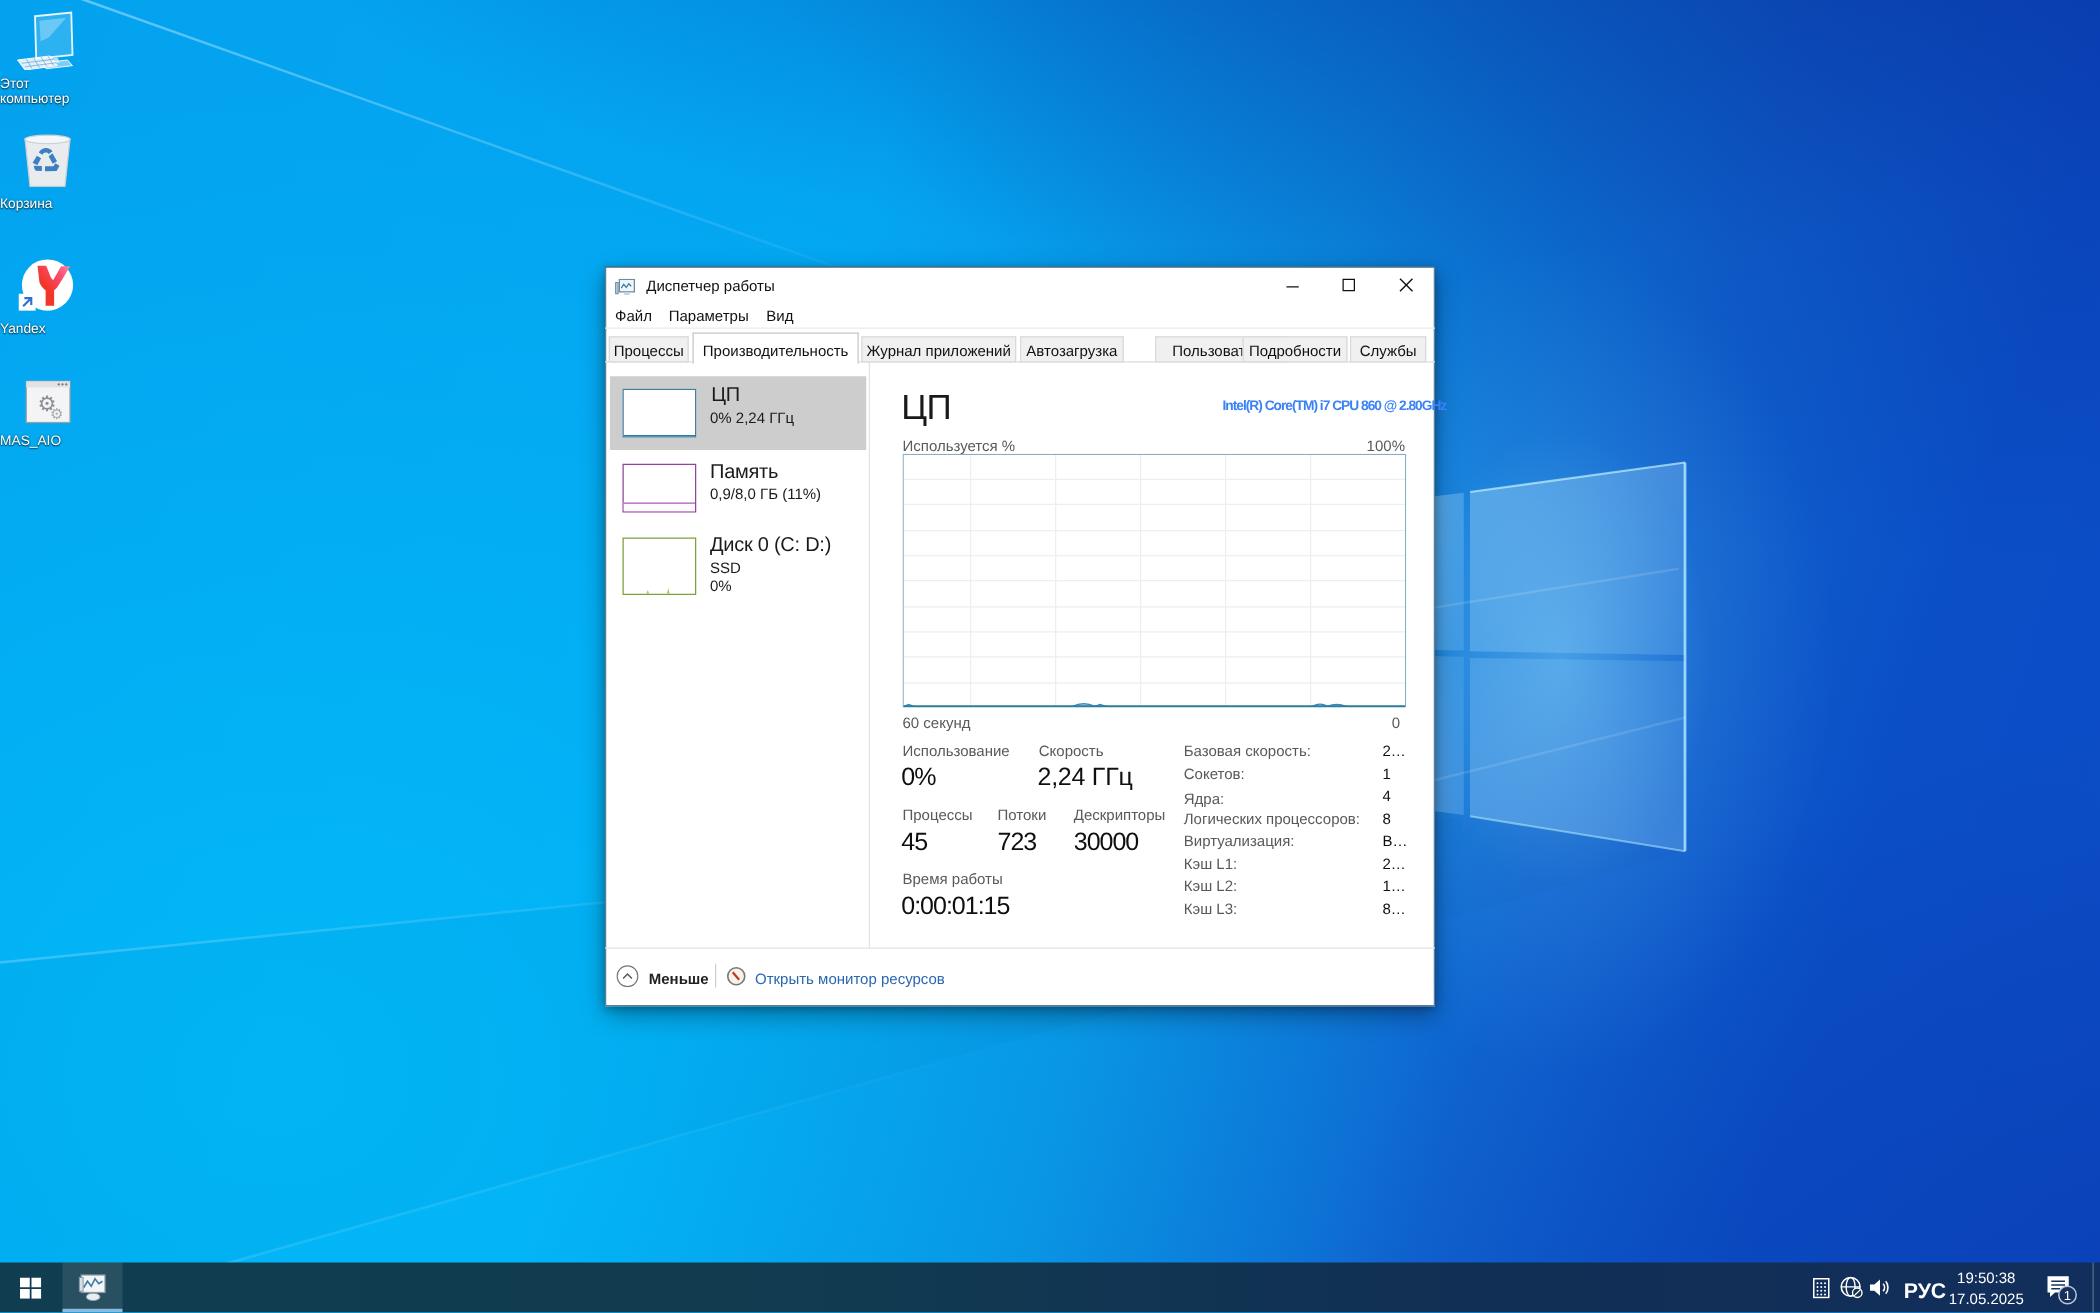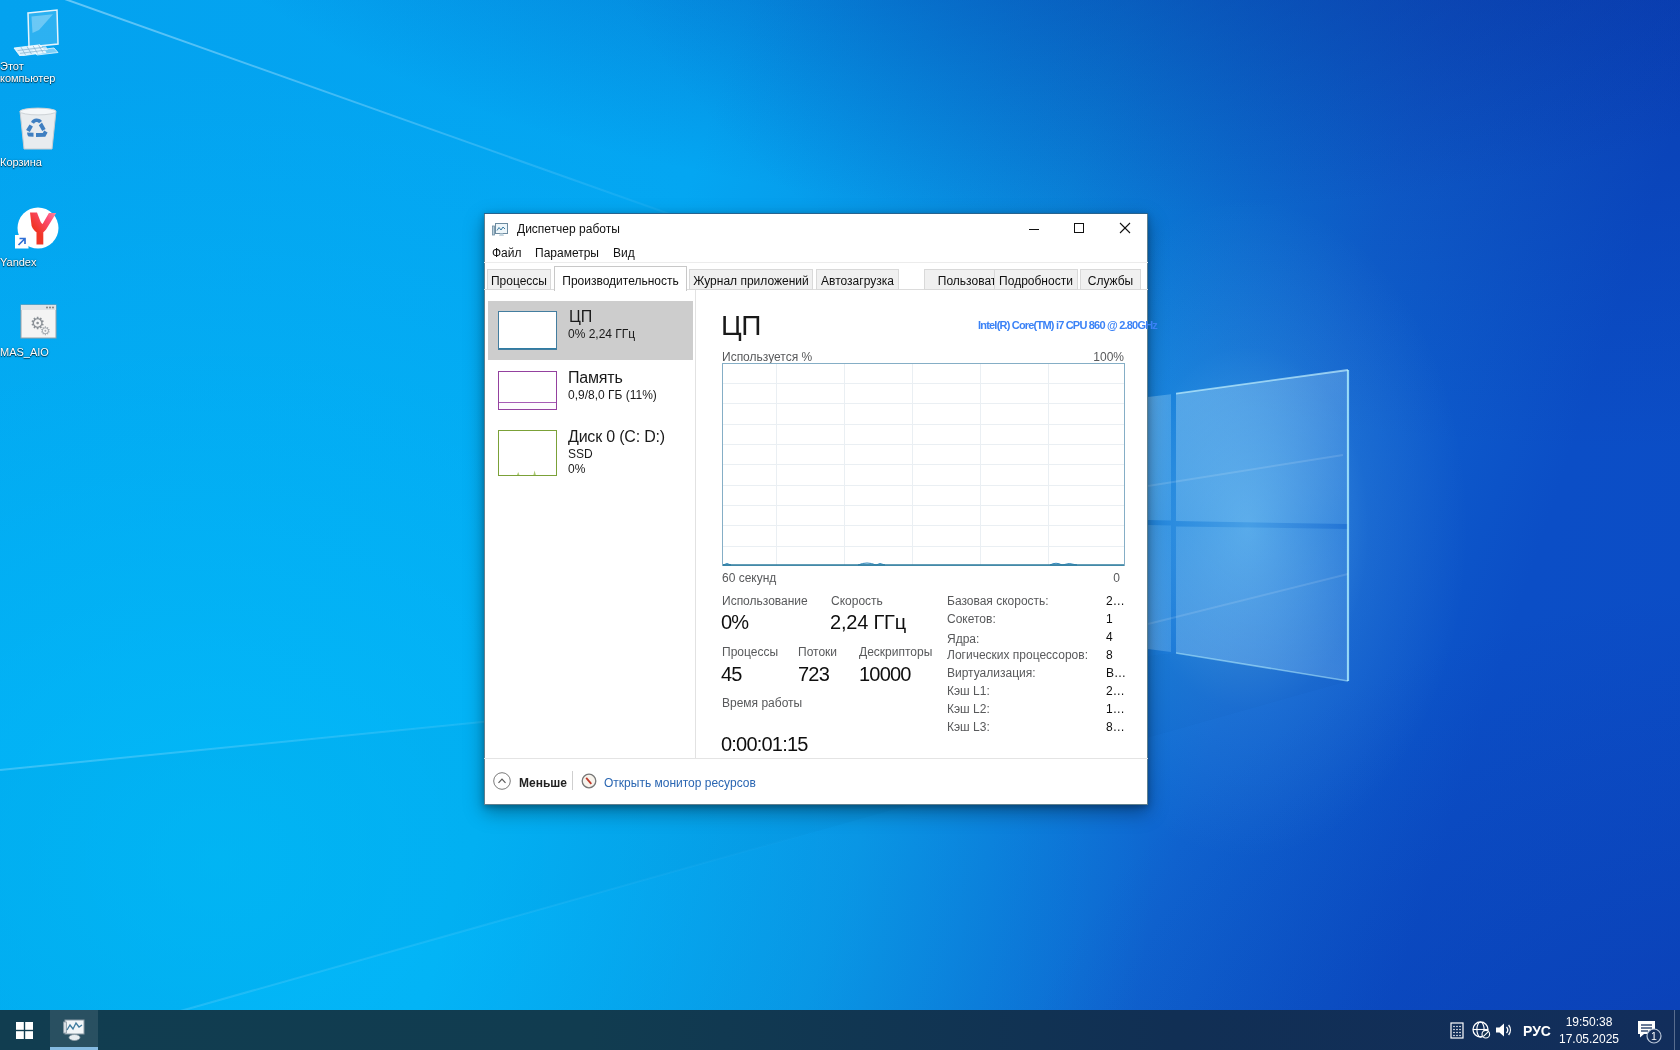--- a/index.html
+++ b/index.html
@@ -241,23 +241,23 @@
 
   <div class="glabel" style="left:238px;top:381px;">Использование</div>
   <div class="glabel" style="left:347px;top:381px;">Скорость</div>
   <div class="bignum" style="left:237px;top:398px;">0%</div>
   <div class="bignum" style="left:346px;top:398px;letter-spacing:-0.2px;">2,24 ГГц</div>
   <div class="glabel" style="left:238px;top:432px;">Процессы</div>
   <div class="glabel" style="left:314px;top:432px;">Потоки</div>
   <div class="glabel" style="left:375px;top:432px;">Дескрипторы</div>
   <div class="bignum" style="left:237px;top:450px;">45</div>
   <div class="bignum" style="left:314px;top:450px;">723</div>
-  <div class="bignum" style="left:375px;top:450px;">10000</div>
+  <div class="bignum" style="left:375px;top:450px;">30000</div>
   <div class="glabel" style="left:238px;top:483px;">Время работы</div>
-  <div class="bignum" style="left:237px;top:501px;margin-top:19px;">0:00:01:15</div>
+  <div class="bignum" style="left:237px;top:501px;">0:00:01:15</div>
 
   <div class="rrow" style="left:463px;top:381px;">Базовая скорость:</div>
     <div class="rval" style="left:622px;top:381px;">2…</div>
   <div class="rrow" style="left:463px;top:399px;">Сокетов:</div>
     <div class="rval" style="left:622px;top:399px;">1</div>
   <div class="rrow" style="left:463px;top:419px;text-align:center;">Ядра:</div>
     <div class="rval" style="left:622px;top:417px;">4</div>
   <div class="rrow" style="left:463px;top:435px;">Логических процессоров:</div>
     <div class="rval" style="left:622px;top:435px;">8</div>
   <div class="rrow" style="left:463px;top:453px;">Виртуализация:</div>
@@ -321,21 +321,21 @@
     <ellipse cx="8.5" cy="8.5" rx="3.6" ry="7.5" fill="none" stroke="#fff" stroke-width="1.1"></ellipse>
     <line x1="1" y1="8.5" x2="16" y2="8.5" stroke="#fff" stroke-width="1.1"></line>
     <circle cx="13.8" cy="13.2" r="3.8" fill="#12304f" stroke="#fff" stroke-width="1.1"></circle>
     <line x1="11.2" y1="15.7" x2="16.4" y2="10.7" stroke="#fff" stroke-width="1.1"></line>
   </svg>
   <svg class="abs" style="left:1495px;top:12px" width="19" height="16" viewBox="0 0 19 16">
     <polygon points="1,5.5 4.5,5.5 9,1.5 9,14.5 4.5,10.5 1,10.5" fill="#fff"></polygon>
     <path d="M11.5,5 a4.5,4.5 0 0 1 0,6" stroke="#fff" stroke-width="1.3" fill="none"></path>
     <path d="M13.6,3 a8,8 0 0 1 0,10" stroke="#fff" stroke-width="1.3" fill="none"></path>
   </svg>
-  <div class="abs" style="left:1523px;top:13px;color:#fff;font-size:14px;font-weight:700;">РУС</div>
+  <div class="abs" style="left:1523px;top:13px;color:#fff;font-size:17px;font-weight:700;">РУС</div>
   <div id="clock" class="abs" style="left:1556px;top:4px;width:66px;">19:50:38<br>17.05.2025</div>
   <svg class="abs" style="left:1637px;top:10px" width="26" height="25" viewBox="0 0 26 25">
     <path d="M1,1 h17 v13 h-11 l-4,3.5 v-3.5 h-2 z" fill="#fff"></path>
     <line x1="4" y1="5" x2="15" y2="5" stroke="#16325f" stroke-width="1.3"></line>
     <line x1="4" y1="8" x2="15" y2="8" stroke="#16325f" stroke-width="1.3"></line>
     <line x1="4" y1="11" x2="11" y2="11" stroke="#16325f" stroke-width="1.3"></line>
     <circle cx="17" cy="16" r="7" fill="#16305c" stroke="#b9c6d8" stroke-width="1.2"></circle>
     <text x="17" y="19.8" font-size="10.5" fill="#fff" text-anchor="middle" font-family="Liberation Sans">1</text>
   </svg>
   <div class="abs" style="left:1674px;top:0px;width:1px;height:40px;background:rgba(255,255,255,.3);"></div>

